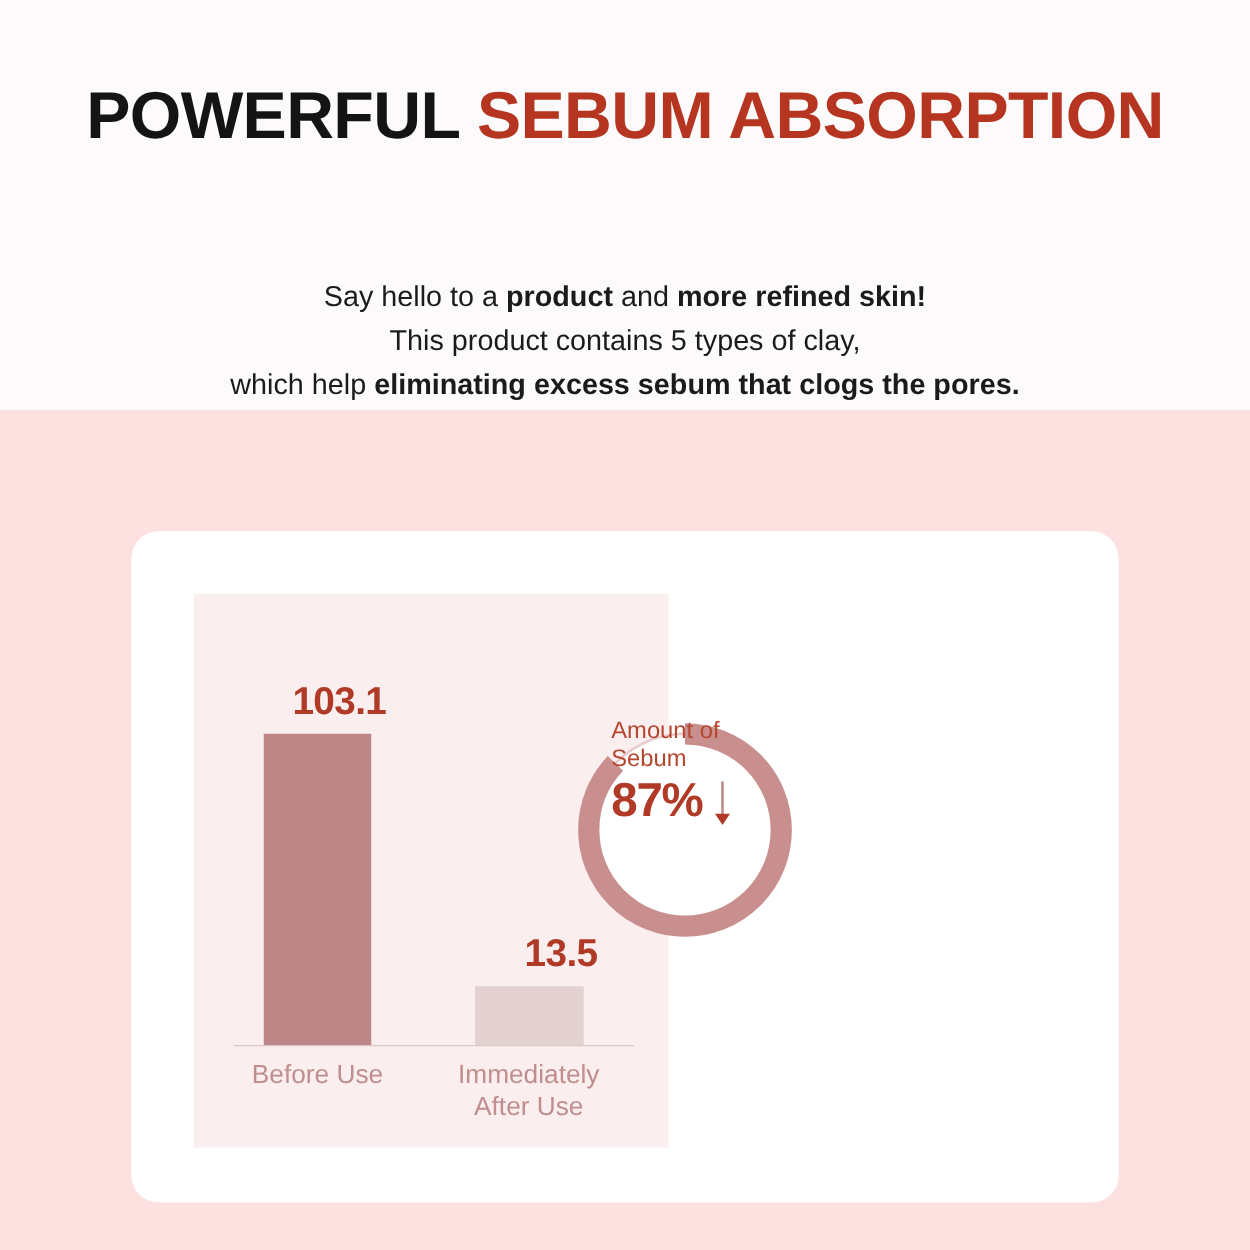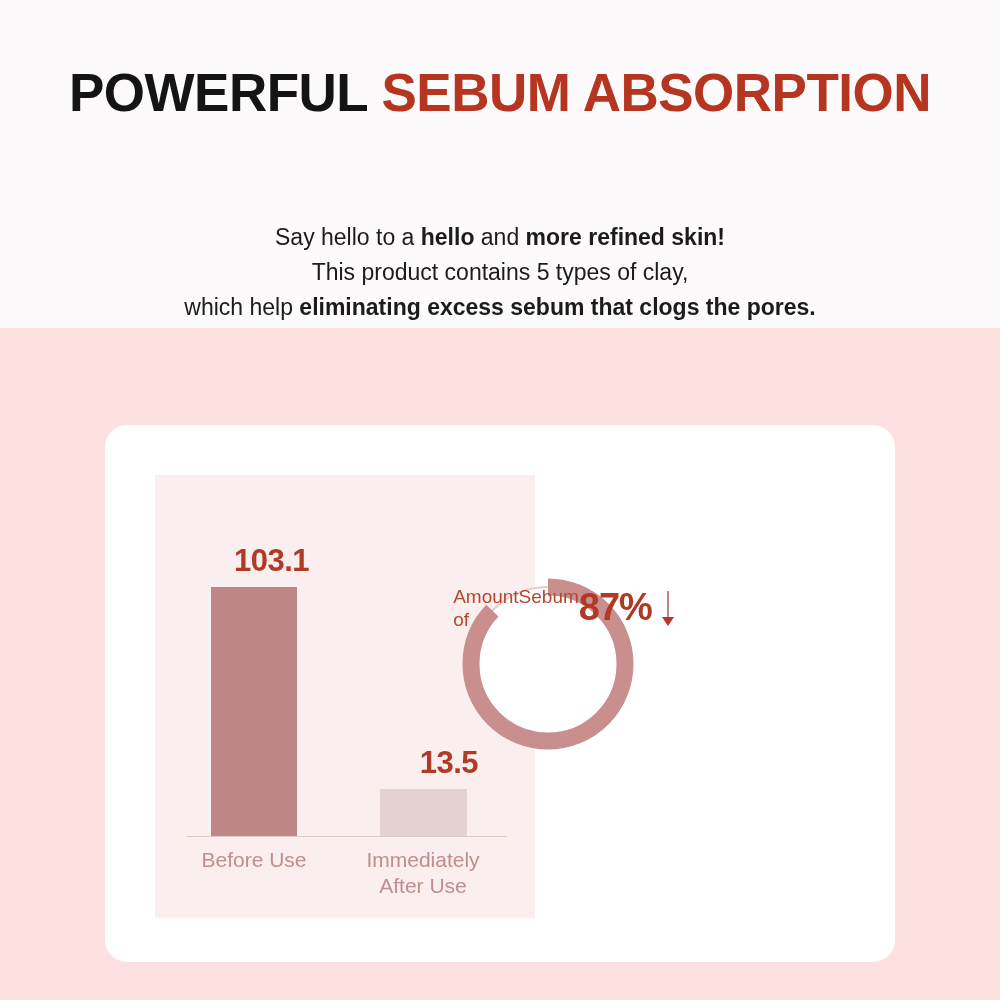--- a/index.html
+++ b/index.html
@@ -136,26 +136,26 @@
   .donut {
     position: absolute;
     left: 352px; top: 148px;
     width: 182px;
     height: 182px;
   }
   .donut svg { display: block; }
 
   .donut-text {
     position: absolute;
-    left: 0; top: 12px;
+    left: 0; top: 0;
     width: 182px;
     height: 182px;
     display: flex;
-    flex-direction: row;
-    justify-content: center;
+    flex-direction: column;
+    justify-content: flex-start;
     align-items: flex-start;
     padding-left: 32px;
     box-sizing: border-box;
   }
   .donut-caption {
     font-size: 19px;
     line-height: 23px;
     color: #b5472f;
     text-align: left;
   }
@@ -195,21 +195,21 @@
 <div class="top-section">
 
   <div class="headline">
     <div>
       <span class="hl-dark">POWERFUL </span><span class="hl-red">SEBUM ABSORPTION</span>
     </div>
   </div>
 
   <div class="subcopy">
     <div>
-      <span>Say hello to a </span><b>hello</b><span> and </span><b>more refined skin!</b>
+      <span>Say hello to a </span><b>product</b><span> and </span><b>more refined skin!</b>
     </div>
     <div>This product contains 5 types of clay,</div>
     <div>
       <span>which help </span><b>eliminating excess sebum that clogs the pores.</b>
     </div>
   </div>
 
 </div>
 
 <div class="bottom-section">

